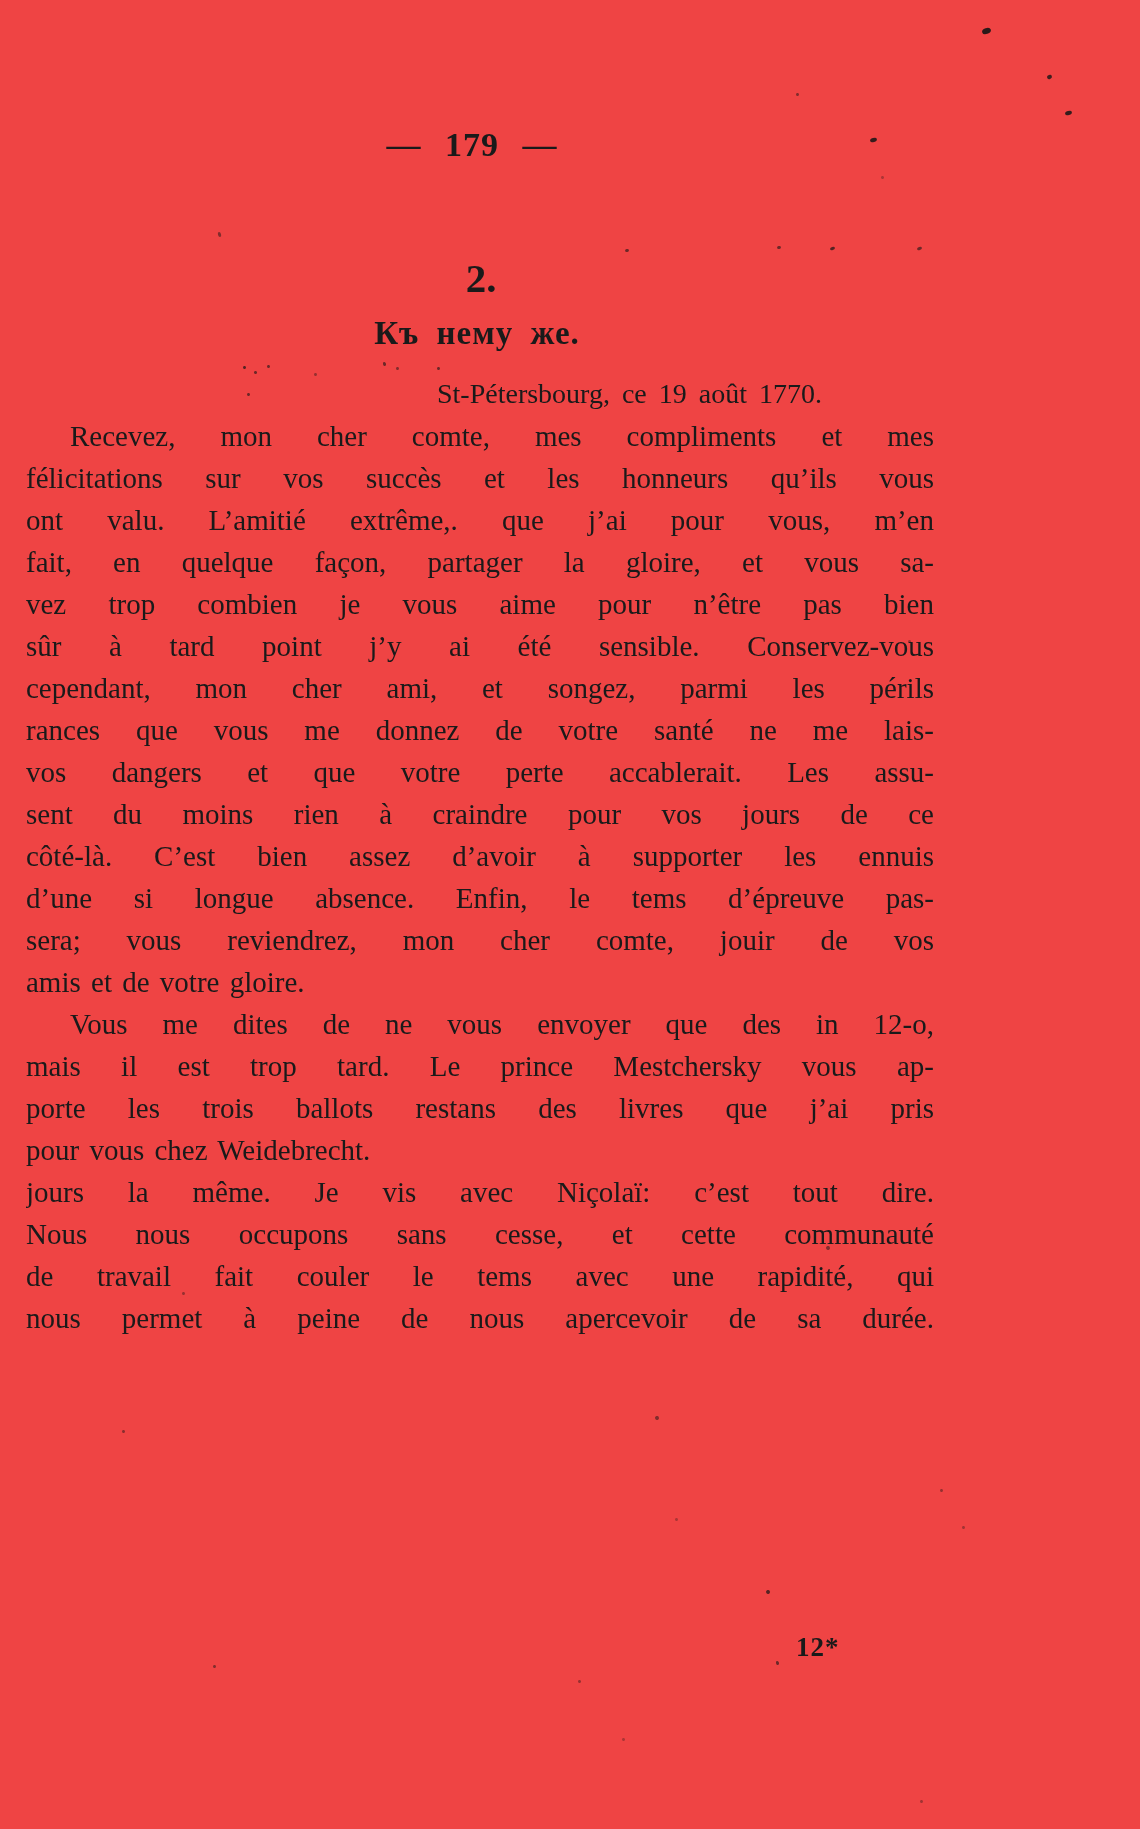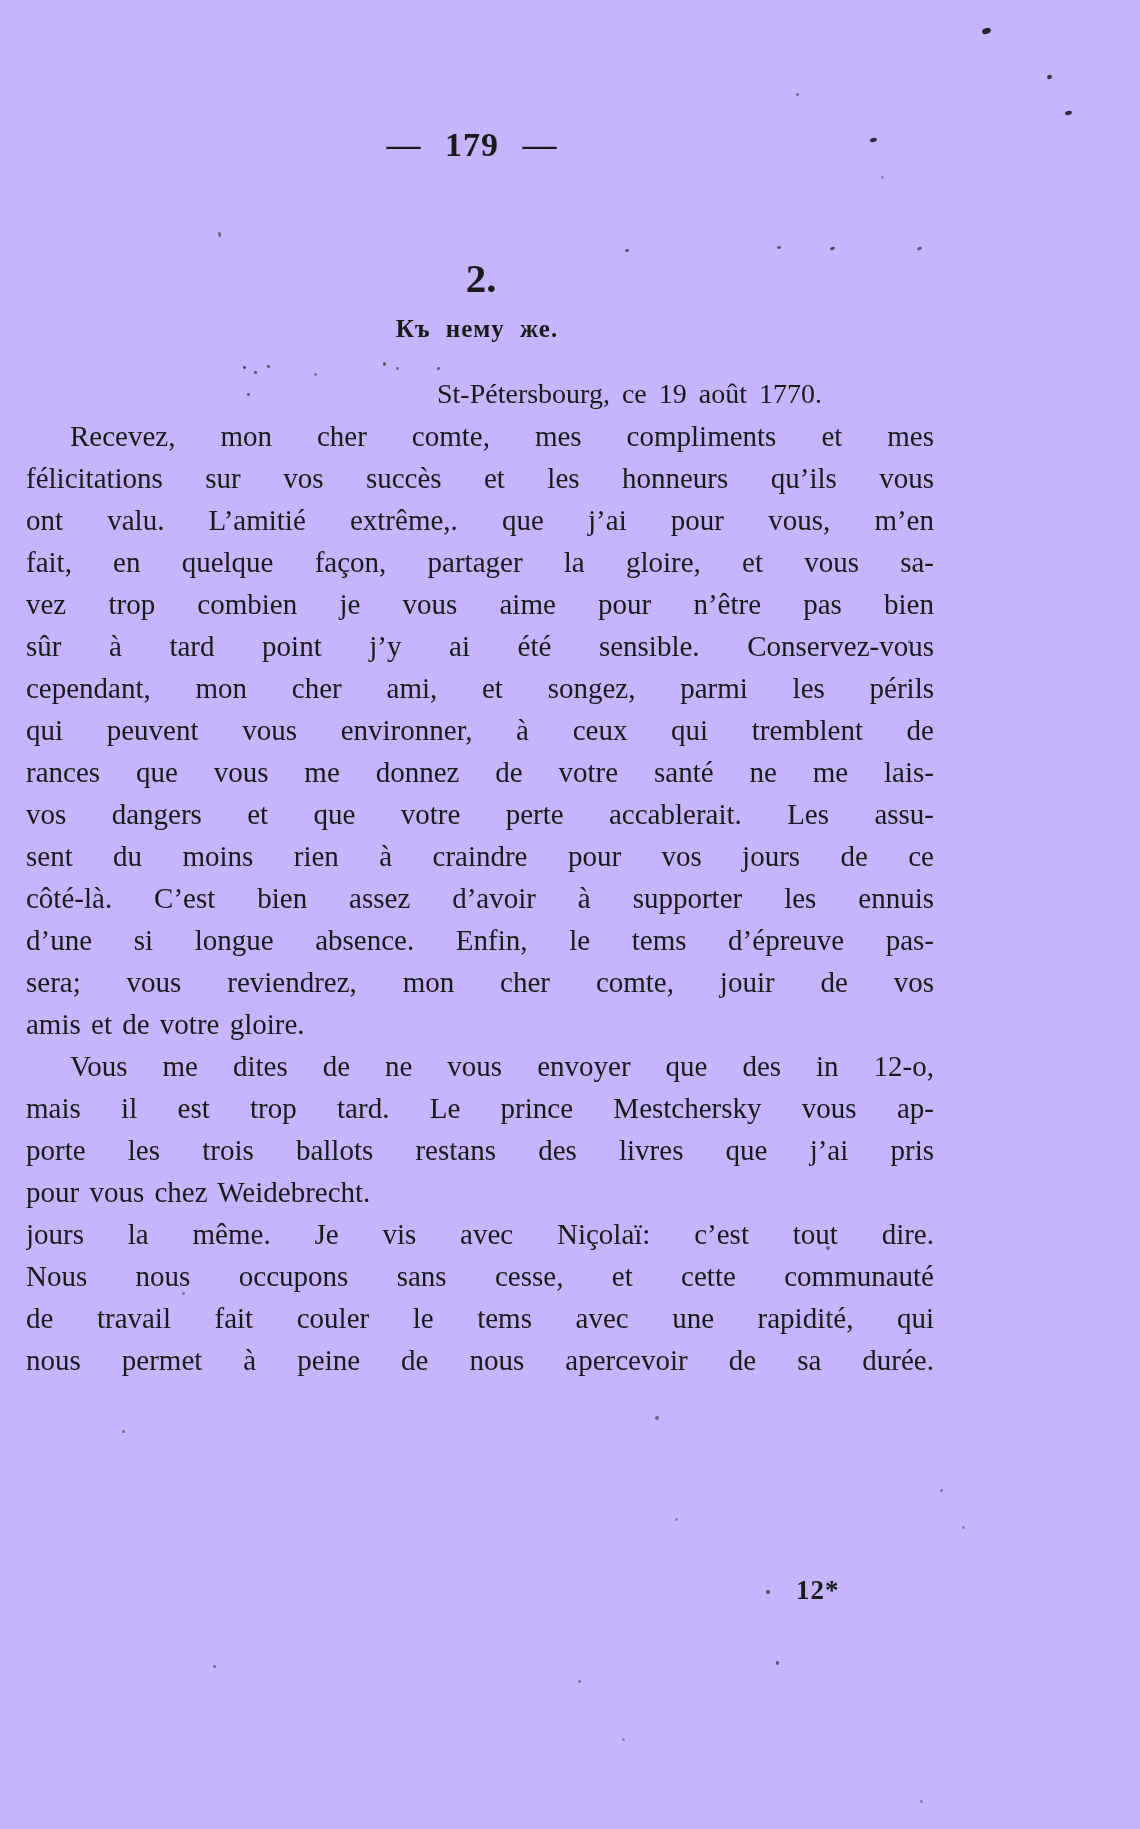--- a/index.html
+++ b/index.html
@@ -1,57 +1,57 @@
 <!DOCTYPE html>
 <html><head>
 <meta charset="utf-8">
 <style>
   html, body { margin: 0; padding: 0; background: #e8e8e8; }
   .page {
     position: relative;
     width: 1140px;
     height: 1829px;
     margin: 0 auto;
-    background: #c4b5fd;
+    background: #ef4444;
     overflow: hidden;
     color: #1a1a1a;
     font-family: "Liberation Serif", "DejaVu Serif", serif;
   }
   .centered { position: absolute; transform: translateX(-50%); white-space: nowrap; }
   .page-number {
     left: 472px; top: 126px;
     font-size: 34px; font-weight: bold;
     word-spacing: 14px; letter-spacing: 1px;
   }
   .section-number {
     left: 481px; top: 254px;
     font-size: 41px; font-weight: bold;
   }
   .letter-title {
     left: 477px; top: 315px;
-    font-size: 25px; font-weight: bold;
+    font-size: 33px; font-weight: bold;
     word-spacing: 8px; letter-spacing: 1px;
   }
   .dateline {
     position: absolute; left: 437px; top: 378px;
     font-size: 28px; white-space: nowrap;
     word-spacing: 5px;
   }
   .letter-body {
     position: absolute; left: 26px; top: 415px; width: 908px;
     font-size: 29px; line-height: 42px;
     word-spacing: 3px;
   }
   .para { margin: 0; font-family: Liberation Serif, serif; }
   .line { height: 42px; text-align: justify; overflow: hidden; }
   .line.j  { text-align-last: justify; }
   .line.nj { text-align-last: left; }
   .line.indent { text-indent: 44px; }
   .page-signature {
-    position: absolute; left: 796px; top: 1575px;
+    position: absolute; left: 796px; top: 1632px;
     font-size: 27px; font-weight: bold; letter-spacing: 1px;
   }
   .speck {
     position: absolute; background: #151515; border-radius: 50%;
     transform: rotate(-18deg);
   }
 </style>
 </head>
 <body>
 
@@ -67,21 +67,20 @@
 
   <div class="letter-body" id="letter-body">
       <div class="para">
         <div class="line j indent">Recevez, mon cher comte, mes compliments et mes</div>
         <div class="line j">félicitations sur vos succès et les honneurs qu’ils vous</div>
         <div class="line j">ont valu. L’amitié extrême,. que j’ai pour vous, m’en</div>
         <div class="line j">fait, en quelque façon, partager la gloire, et vous sa-</div>
         <div class="line j">vez trop combien je vous aime pour n’être pas bien</div>
         <div class="line j">sûr à tard point j’y ai été sensible. Conservez-vous</div>
         <div class="line j">cependant, mon cher ami, et songez, parmi les périls</div>
-        <div class="line j">qui peuvent vous environner, à ceux qui tremblent de</div>
         <div class="line j">rances que vous me donnez de votre santé ne me lais-</div>
         <div class="line j">vos dangers et que votre perte accablerait. Les assu-</div>
         <div class="line j">sent du moins rien à craindre pour vos jours de ce</div>
         <div class="line j">côté-là. C’est bien assez d’avoir à supporter les ennuis</div>
         <div class="line j">d’une si longue absence. Enfin, le tems d’épreuve pas-</div>
         <div class="line j">sera; vous reviendrez, mon cher comte, jouir de vos</div>
         <div class="line nj">amis et de votre gloire.</div>
       </div>
       <div class="para">
         <div class="line j indent">Vous me dites de ne vous envoyer que des in 12-o,</div>

